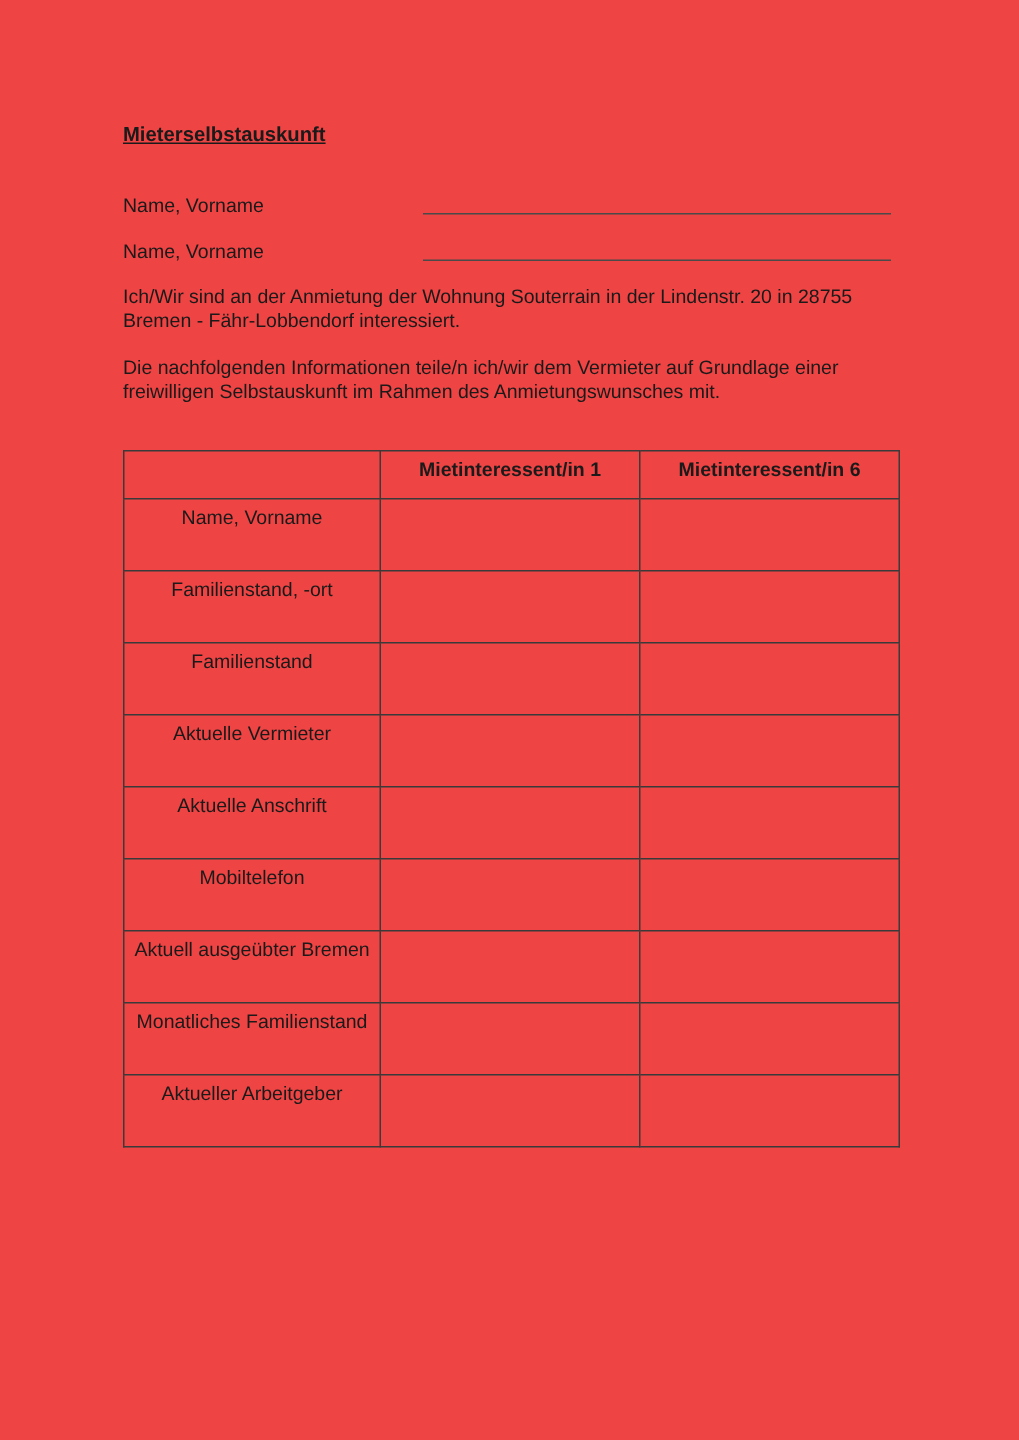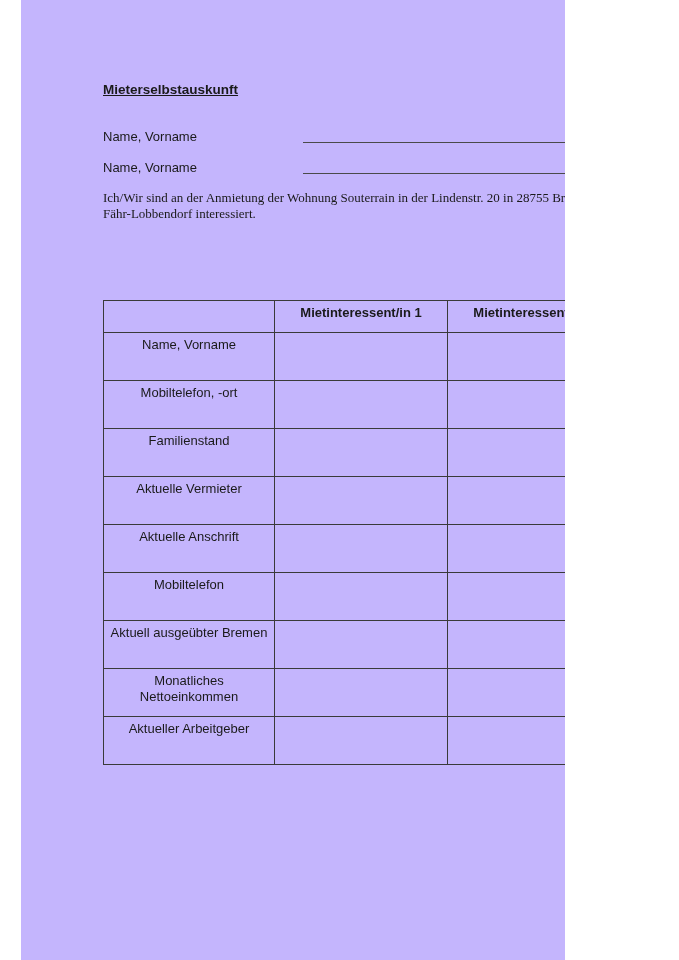--- a/index.html
+++ b/index.html
@@ -2,28 +2,27 @@
 <html><head>
 <meta charset="utf-8">
 <style>
   html, body {
     margin: 0;
     padding: 0;
     background: #ffffff;
   }
   .page {
     position: relative;
-    width: 544px;
+    width: 679px;
     height: 960px;
-    background: #c4b5fd;
+    background: #ef4444;
     font-family: "Liberation Sans", "DejaVu Sans", sans-serif;
     font-size: 13px;
     color: #1a1a1a;
     overflow: hidden;
-    margin-left: 21px;
   }
   .doc-title {
     position: absolute;
     left: 82px;
     top: 82px;
     margin: 0;
     font-size: 13.5px;
     font-weight: bold;
     text-decoration: underline;
   }
@@ -38,21 +37,21 @@
   }
   .fill-line-1 { top: 142px; }
   .fill-line-2 { top: 173px; }
   .para {
     position: absolute;
     left: 82px;
     width: 520px;
     margin: 0;
     line-height: 16px;
   }
-  .para-1 { top: 190px; font-family: Liberation Serif, serif; }
+  .para-1 { top: 190px; }
   .para-2 { top: 237px; }
   .form-table {
     position: absolute;
     left: 82px;
     top: 300px;
     width: 517px;
     border-collapse: collapse;
     table-layout: fixed;
   }
   .form-table col.c0 { width: 171px; }
@@ -86,20 +85,21 @@
   <h1 class="doc-title">Mieterselbstauskunft</h1>
 
   <span class="name-label-1">Name, Vorname</span>
   <span class="fill-line fill-line-1"></span>
 
   <span class="name-label-2">Name, Vorname</span>
   <span class="fill-line fill-line-2"></span>
 
   <p class="para para-1">Ich/Wir sind an der Anmietung der Wohnung Souterrain in der Lindenstr. 20 in 28755 Bremen - Fähr-Lobbendorf interessiert.</p>
 
+  <p class="para para-2">Die nachfolgenden Informationen teile/n ich/wir dem Vermieter auf Grundlage einer freiwilligen Selbstauskunft im Rahmen des Anmietungswunsches mit.</p>
 
   <table class="form-table">
     <colgroup>
       <col class="c0">
         <col class="c1">
         <col class="c2">
     </colgroup>
     <thead>
       <tr>
         <th></th>
@@ -107,21 +107,21 @@
         <th>Mietinteressent/in 6</th>
       </tr>
     </thead>
     <tbody id="table-body">
         <tr>
           <th>Name, Vorname</th>
           <td></td>
           <td></td>
         </tr>
         <tr>
-          <th>Mobiltelefon, -ort</th>
+          <th>Familienstand, -ort</th>
           <td></td>
           <td></td>
         </tr>
         <tr>
           <th>Familienstand</th>
           <td></td>
           <td></td>
         </tr>
         <tr>
           <th>Aktuelle Vermieter</th>
@@ -137,21 +137,21 @@
           <th>Mobiltelefon</th>
           <td></td>
           <td></td>
         </tr>
         <tr>
           <th>Aktuell ausgeübter Bremen</th>
           <td></td>
           <td></td>
         </tr>
         <tr>
-          <th>Monatliches Nettoeinkommen</th>
+          <th>Monatliches Familienstand</th>
           <td></td>
           <td></td>
         </tr>
         <tr>
           <th>Aktueller Arbeitgeber</th>
           <td></td>
           <td></td>
         </tr>
       </tbody>
   </table>

